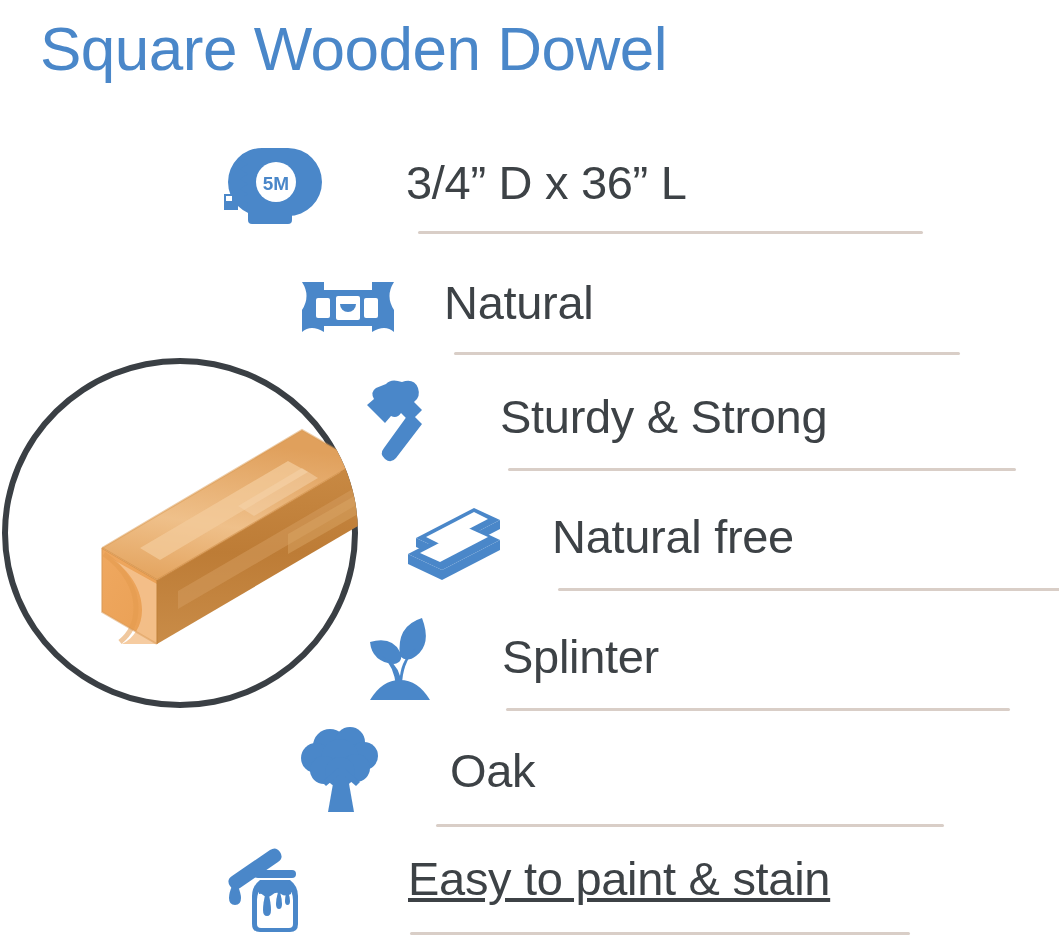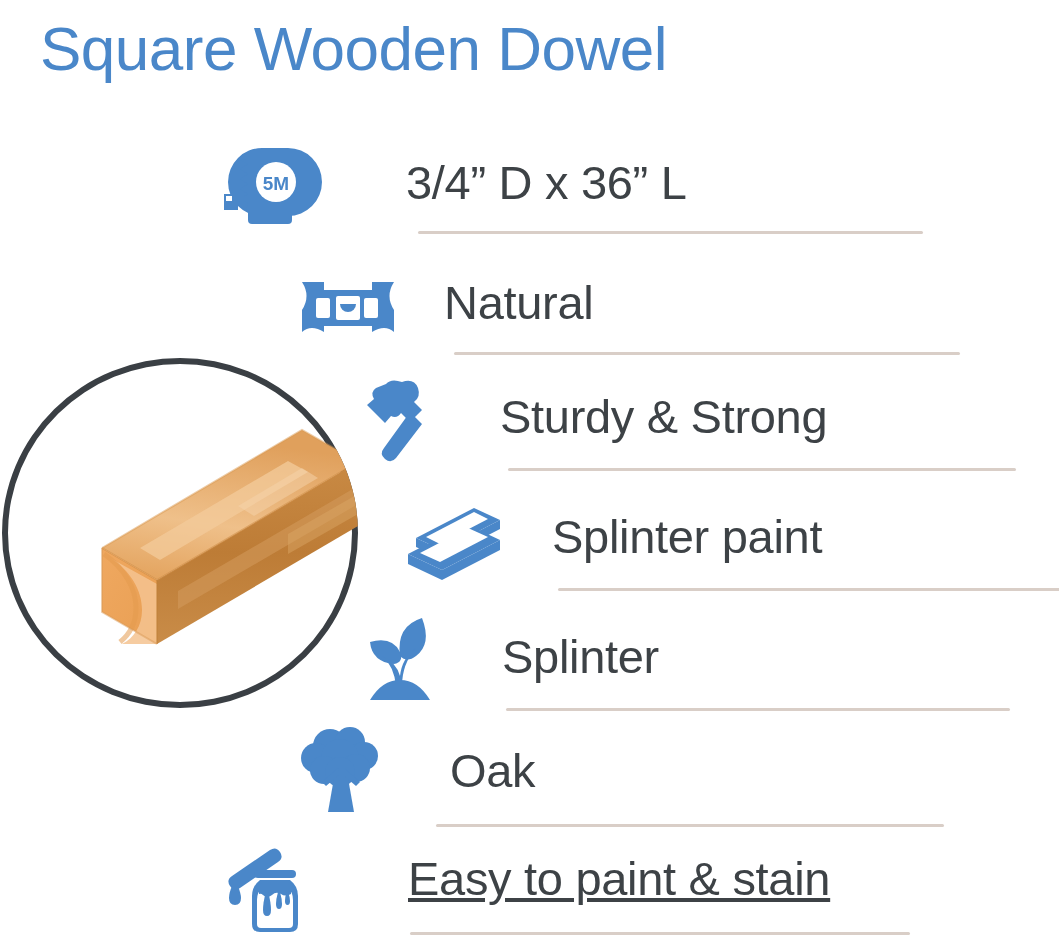--- a/index.html
+++ b/index.html
@@ -234,21 +234,21 @@
 
           <path d="M14 40 l58 -30 l26 12 l-58 30 Z"></path>
           <path d="M14 40 v9 l26 12 v-9 Z"></path>
           <path d="M40 52 v9 l58 -30 v-9 Z"></path>
         </g>
 
         <path d="M18 55 l48 -25 l20 9 l-48 25 Z" fill="#ffffff"></path>
         <path d="M24 39 l48 -25 l14 7 l-48 25 Z" fill="#ffffff"></path>
       </svg>
     </span>
-    <span class="feature-label">Splinter paint</span>
+    <span class="feature-label">Natural free</span>
     <span class="feature-divider"></span>
   </div>
 
   <div class="feature-row row-natural">
     <span class="feature-icon">
       <svg width="104" height="96" viewBox="0 0 104 96">
         <g fill="#4a87c9">
 
           <path d="M52 42 q-4 -30 22 -38 q10 26 -6 38 q-9 7 -16 0 Z"></path>
 

